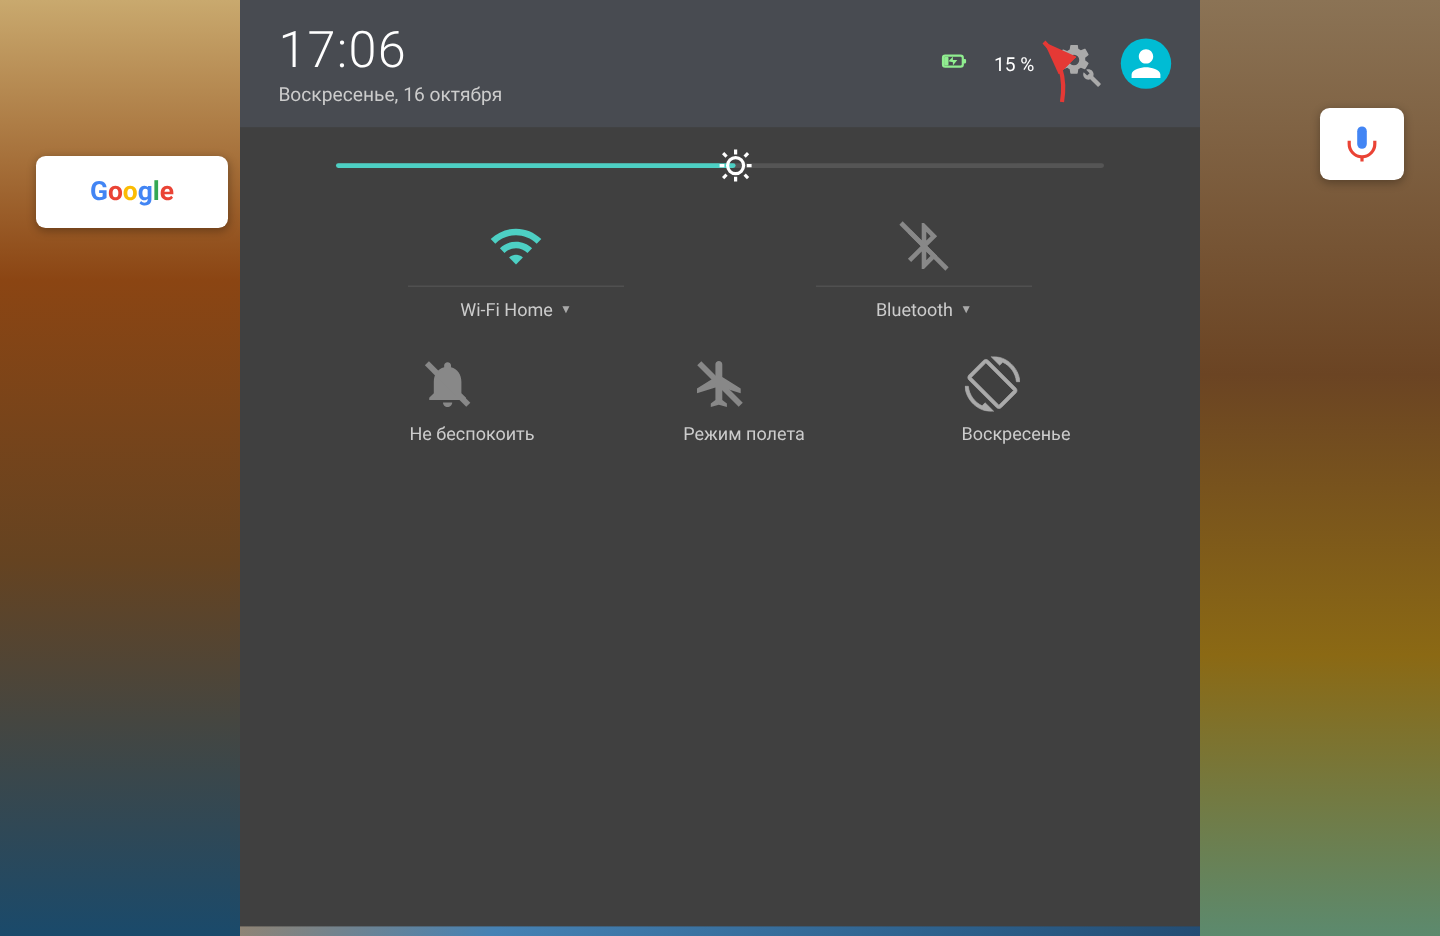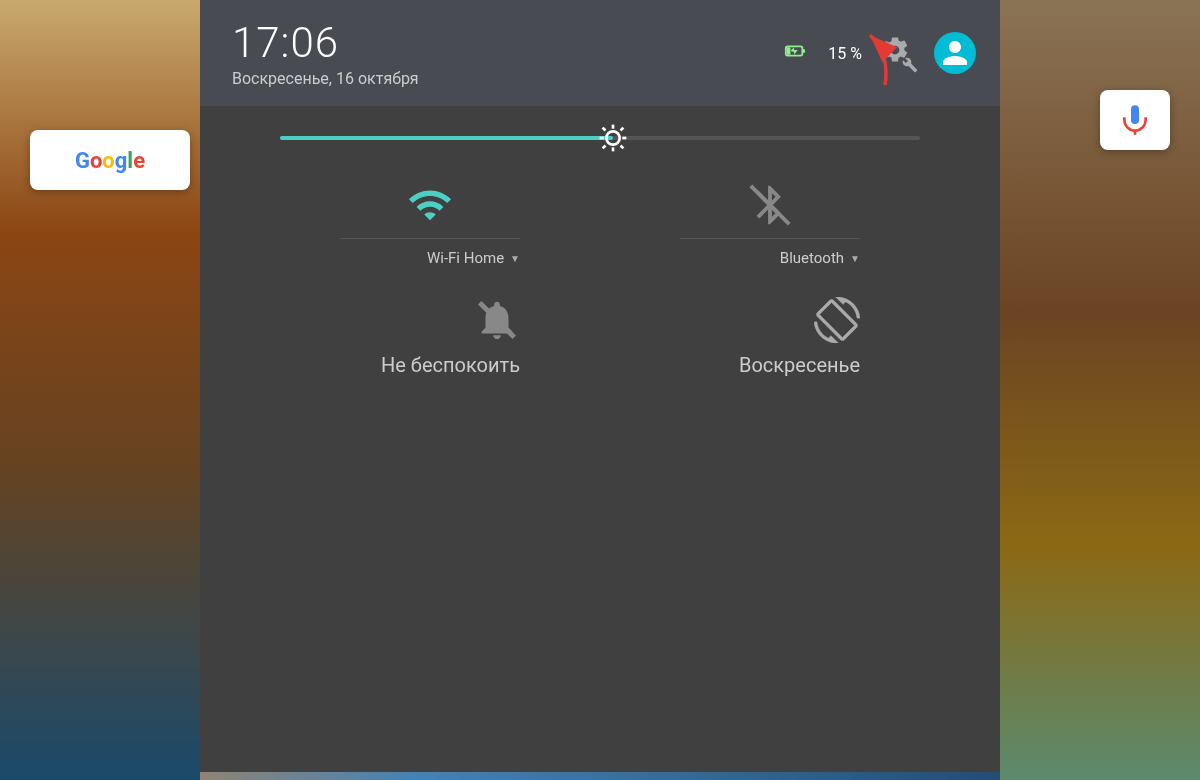--- a/index.html
+++ b/index.html
@@ -260,21 +260,21 @@
 
     .tiles-row {
       display: flex;
       justify-content: space-around;
       align-items: flex-start;
     }
 
     .tile {
       display: flex;
       flex-direction: column;
-      align-items: flex-end;
+      align-items: center;
       gap: 10px;
       cursor: pointer;
       min-width: 180px;
     }
 
     .tile-icon-area {
       display: flex;
       flex-direction: column;
       align-items: center;
       gap: 8px;
@@ -318,21 +318,21 @@
       color: #cccccc;
     }
 
     
     .tile-small .tile-icon {
       width: 46px;
       height: 46px;
     }
 
     .tile-small .tile-label-text {
-      font-size: 20px;
+      font-size: 15px;
       padding-left: 40px;
     }
   </style>
 </head>
 <body>
 
 <div class="bg"></div>
 <div class="bg-left"></div>
 <div class="bg-right"></div>
 
@@ -475,25 +475,37 @@
               <path d="M12 22c1.1 0 2-.9 2-2h-4c0 1.1.9 2 2 2zm6-6v-5c0-3.07-1.64-5.64-4.5-6.32V4c0-.83-.67-1.5-1.5-1.5s-1.5.67-1.5 1.5v.68C7.63 5.36 6 7.92 6 11v5l-2 2v1h16v-1l-2-2z" fill="#888"></path>
 
               <line x1="3" y1="3" x2="21" y2="21" stroke="#888" stroke-width="2.5"></line>
             </svg>
           </div>
           <div class="tile-label">
             <span class="tile-label-text">Не беспокоить</span>
           </div>
         </div>
 
-
         <div class="tile tile-small">
           <div class="tile-icon">
             <svg viewBox="0 0 24 24" width="46" height="46">
 
+              <path d="M21 16v-2l-8-5V3.5c0-.83-.67-1.5-1.5-1.5S10 2.67 10 3.5V9l-8 5v2l8-2.5V19l-2 1.5V22l3.5-1 3.5 1v-1.5L13 19v-5.5l8 2.5z" fill="#888"></path>
+              <line x1="3" y1="3" x2="21" y2="21" stroke="#888" stroke-width="2.5"></line>
+            </svg>
+          </div>
+          <div class="tile-label">
+            <span class="tile-label-text">Режим полета</span>
+          </div>
+        </div>
+
+        <div class="tile tile-small">
+          <div class="tile-icon">
+            <svg viewBox="0 0 24 24" width="46" height="46">
+
               <path d="M16.48 2.52c3.27 1.55 5.61 4.72 5.97 8.48h1.5C23.44 4.84 18.29 0 12 0l-.66.03 3.81 3.81 1.33-1.32zm-6.25-.77c-.59-.59-1.54-.59-2.12 0L1.75 8.11c-.59.59-.59 1.54 0 2.12l12.02 12.02c.59.59 1.54.59 2.12 0l6.36-6.36c.59-.59.59-1.54 0-2.12L10.23 1.75zm4.6 19.44L2.81 9.17l6.36-6.36 12.02 12.02-6.36 6.36zm-7.31.29C4.25 19.94 1.91 16.76 1.55 13H.05C.56 19.16 5.71 24 12 24l.66-.03-3.81-3.81-1.33 1.32z" fill="#aaa" stroke="#aaa" stroke-width="0.3"></path>
             </svg>
           </div>
           <div class="tile-label">
             <span class="tile-label-text">Воскресенье</span>
           </div>
         </div>
 
       </div>
     </div>

